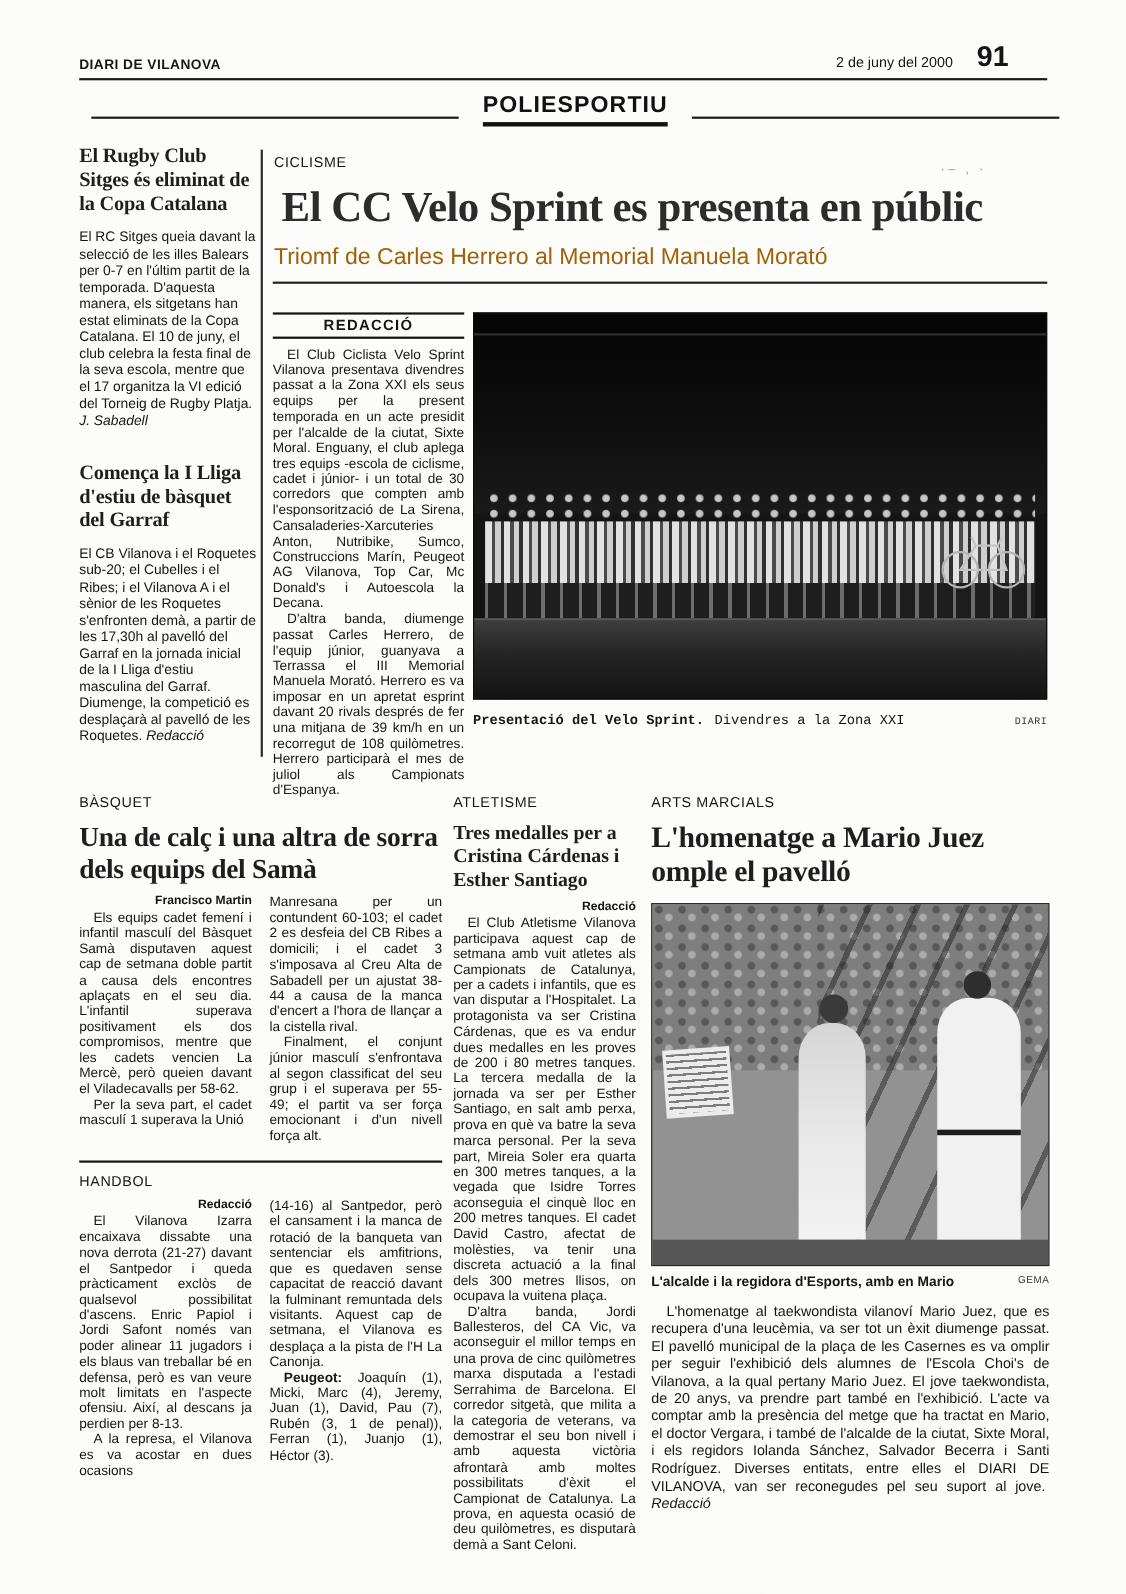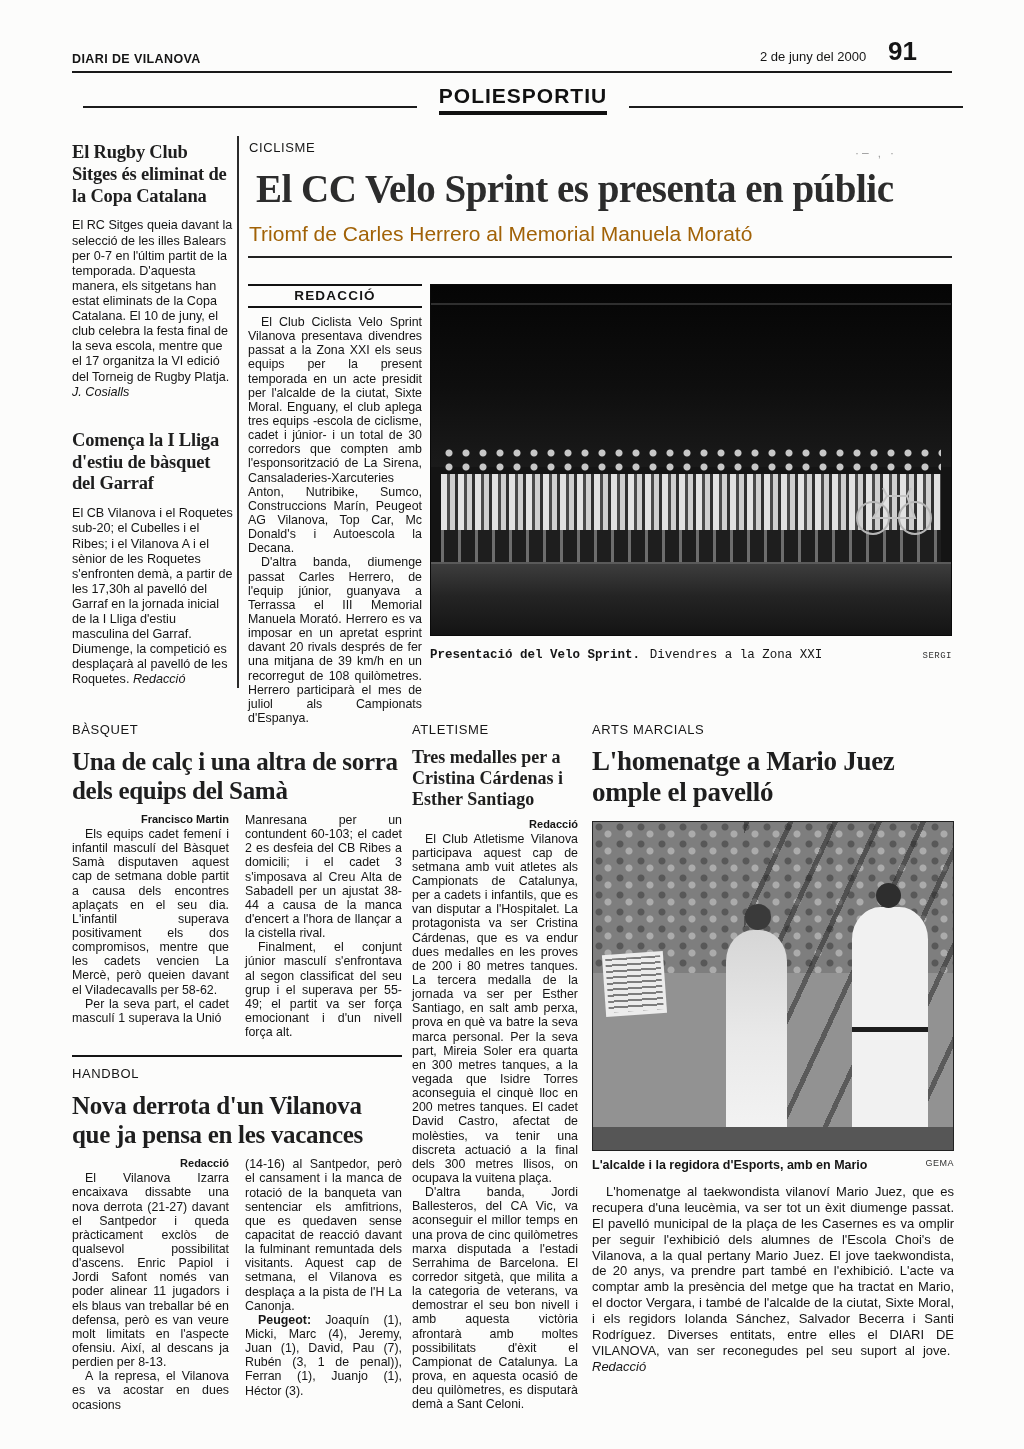--- a/index.html
+++ b/index.html
@@ -21,21 +21,21 @@
   .banner-word { font-size:21px; font-weight:800; letter-spacing:1px; color:#111; }
   .banner-bar { height:4px; background:#111; margin-top:3px; }
   
   .kicker { font-size:13px; letter-spacing:.6px; color:#161616; }
   .serif-head { font-family:"Liberation Serif","DejaVu Serif",serif; font-weight:700; color:#1e1e1e; }
   .bodycopy p { font-size:12.4px; line-height:1.14; text-align:justify; color:#141414; }
   .bodycopy p.indent { text-indent:13px; }
   .sig { font-style:italic; }
   .byline { font-size:11px; font-weight:bold; text-align:right; color:#141414; }
   
-  .sidebar { position:absolute; left:72px; top:132px; width:162px;margin-top:10px; }
+  .sidebar { position:absolute; left:72px; top:132px; width:162px; }
   .sidebar h2 { font-size:18.5px; line-height:1.18; letter-spacing:-.2px; margin-bottom:11px; }
   .sidebar .bodycopy p { font-size:12.6px; line-height:1.2; text-align:left; }
   .sidebar-article-2 { margin-top:30px; }
   .vdivider { position:absolute; left:237px; top:136px; width:2px; height:552px; background:#2b2b2b; }
   
   .main-kicker { position:absolute; left:249px; top:140px; }
   .scan-mark { position:absolute; left:855px; top:146px; font-size:12px; color:#9a9a9a; letter-spacing:3px; }
   .main-headline { position:absolute; left:256px; top:166px; width:706px; font-size:39px; letter-spacing:-.5px; color:#2c2c2c; }
   .main-subhead { position:absolute; left:249px; top:222px; width:706px; font-size:21px; color:#a16207; }
   .main-rule { position:absolute; left:248px; top:256px; width:704px; height:2px; background:#222; }
@@ -115,21 +115,21 @@
       <div class="banner-word">POLIESPORTIU</div>
       <div class="banner-bar"></div>
     </div>
     <div class="line"></div>
   </div>
 
   <div class="sidebar">
     <div>
       <h2 class="serif-head">El Rugby Club Sitges és eliminat de la Copa Catalana</h2>
       <div class="bodycopy">
-        <p><span>El RC Sitges queia davant la selecció de les illes Balears per 0-7 en l'últim partit de la temporada. D'aquesta manera, els sitgetans han estat eliminats de la Copa Catalana. El 10 de juny, el club celebra la festa final de la seva escola, mentre que el 17 organitza la VI edició del Torneig de Rugby Platja.</span> <i class="sig">J. Cosialls</i></p>
+        <p><span>El RC Sitges queia davant la selecció de les illes Balears per 0-7 en l'últim partit de la temporada. D'aquesta manera, els sitgetans han estat eliminats de la Copa Catalana. El 10 de juny, el club celebra la festa final de la seva escola, mentre que el 17 organitza la VI edició del Torneig de Rugby Platja.</span> <i class="sig">J. Sabadell</i></p>
       </div>
     </div>
     <div class="sidebar-article-2">
       <h2 class="serif-head">Comença la I Lliga d'estiu de bàsquet del Garraf</h2>
       <div class="bodycopy">
         <p><span>El CB Vilanova i el Roquetes sub-20; el Cubelles i el Ribes; i el Vilanova A i el sènior de les Roquetes s'enfronten demà, a partir de les 17,30h al pavelló del Garraf en la jornada inicial de la I Lliga d'estiu masculina del Garraf. Diumenge, la competició es desplaçarà al pavelló de les Roquetes.</span> <i class="sig">Redacció</i></p>
       </div>
     </div>
   </div>
 
@@ -156,41 +156,40 @@
     <div class="p1-stage"></div>
     <svg class="p1-bike" width="84" height="60" viewBox="0 0 84 60">
       <circle cx="20" cy="40" r="16" fill="none" stroke="#b5b5b5" stroke-width="2"></circle>
       <circle cx="62" cy="40" r="16" fill="none" stroke="#b5b5b5" stroke-width="2"></circle>
       <path d="M20 40 L34 18 L54 18 L62 40 L38 40 Z" fill="none" stroke="#c4c4c4" stroke-width="2"></path>
       <path d="M34 18 L30 10 M54 18 L58 10" stroke="#c4c4c4" stroke-width="2"></path>
     </svg>
   </div>
   <div class="caption1">
     <div><span class="caption-bold">Presentació del Velo Sprint.</span> <span class="caption-rest">Divendres a la Zona XXI</span></div>
-    <span class="credit">SERGI</span>
+    <span class="credit">DIARI</span>
   </div>
 
   <div class="groupA">
     <div class="kicker">BÀSQUET</div>
     <h3 class="serif-head">Una de calç i una altra de sorra dels equips del Samà</h3>
     <div class="cols bodycopy">
       <div class="col">
         <div class="byline">Francisco Martin</div>
         <p class="indent">Els equips cadet femení i infantil masculí del Bàsquet Samà disputaven aquest cap de setmana doble partit a causa dels encontres aplaçats en el seu dia. L'infantil superava positivament els dos compromisos, mentre que les cadets vencien La Mercè, però queien davant el Viladecavalls per 58-62.</p>
         <p class="indent">Per la seva part, el cadet masculí 1 superava la Unió</p>
       </div>
       <div class="col">
         <p>Manresana per un contundent 60-103; el cadet 2 es desfeia del CB Ribes a domicili; i el cadet 3 s'imposava al Creu Alta de Sabadell per un ajustat 38-44 a causa de la manca d'encert a l'hora de llançar a la cistella rival.</p>
         <p class="indent">Finalment, el conjunt júnior masculí s'enfrontava al segon classificat del seu grup i el superava per 55-49; el partit va ser força emocionant i d'un nivell força alt.</p>
       </div>
     </div>
 
     <div class="handbol-rule"></div>
     <span class="kicker handbol-label">HANDBOL</span>
-    <h3 class="serif-head">Nova derrota d'un Vilanova que ja pensa en les vacances</h3>
     <div class="cols bodycopy">
       <div class="col">
         <div class="byline">Redacció</div>
         <p class="indent">El Vilanova Izarra encaixava dissabte una nova derrota (21-27) davant el Santpedor i queda pràcticament exclòs de qualsevol possibilitat d'ascens. Enric Papiol i Jordi Safont només van poder alinear 11 jugadors i els blaus van treballar bé en defensa, però es van veure molt limitats en l'aspecte ofensiu. Així, al descans ja perdien per 8-13.</p>
         <p class="indent">A la represa, el Vilanova es va acostar en dues ocasions</p>
       </div>
       <div class="col">
         <p>(14-16) al Santpedor, però el cansament i la manca de rotació de la banqueta van sentenciar els amfitrions, que es quedaven sense capacitat de reacció davant la fulminant remuntada dels visitants. Aquest cap de setmana, el Vilanova es desplaça a la pista de l'H La Canonja.</p>
         <p class="indent"><span class="team-lead">Peugeot:</span> <span>Joaquín (1), Micki, Marc (4), Jeremy, Juan (1), David, Pau (7), Rubén (3, 1 de penal)), Ferran (1), Juanjo (1), Héctor (3).</span></p>
       </div>

